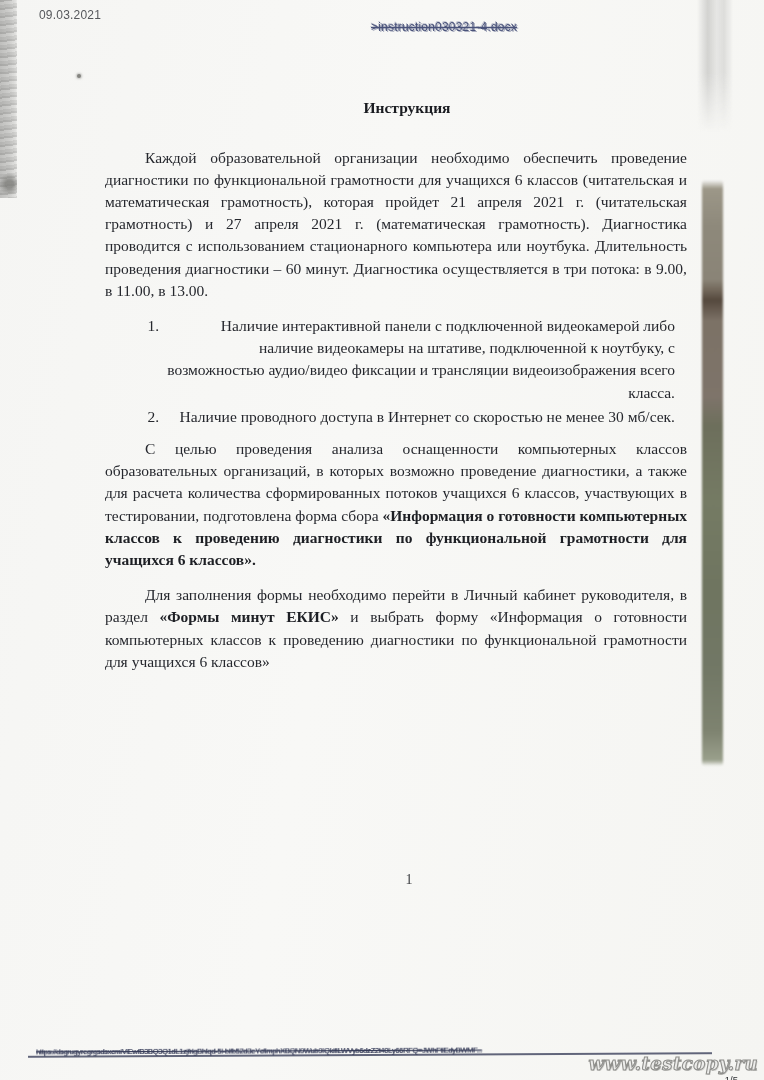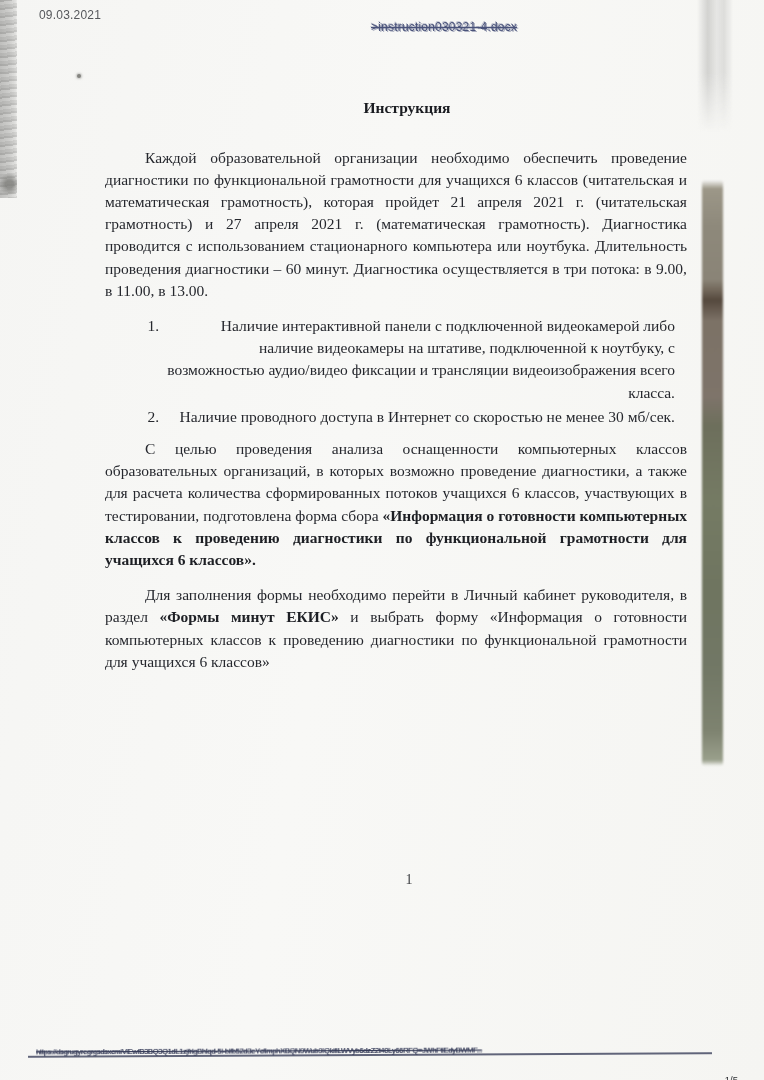--- a/index.html
+++ b/index.html
@@ -152,14 +152,15 @@
     <p class="para"><span>С целью проведения анализа оснащенности компьютерных классов образовательных организаций, в которых возможно проведение диагностики, а также для расчета количества сформированных потоков учащихся 6 классов, участвующих в тестировании, подготовлена форма сбора </span><span class="bold">«Информация о готовности компьютерных классов к проведению диагностики по функциональной грамотности для учащихся 6 классов».</span></p>
 
     <p class="para"><span>Для заполнения формы необходимо перейти в Личный кабинет руководителя, в раздел </span><span class="bold">«Формы минут ЕКИС»</span><span> и выбрать форму «Информация о готовности компьютерных классов к проведению диагностики по функциональной грамотности для учащихся 6 классов»</span></p>
 
     <div class="page-num">1</div>
   </div>
 
   <div class="ftr-line"></div>
   <div class="ftr-url">https://dsgrugyregrgsdsxcmiViEwfB3BQ3Q1dL1zjfrigBhIqd-5i-bifb52d3eYcfimphXBQN9Wub9IQkifiLWVyb6dzZ2t40Ly66RFQ=JWhFtlEdyBWMF...</div>
   <div class="ftr-pages">1/5</div>
+  <div class="watermark">www.testcopy.ru</div>
 
 </div>
 
 </body></html>

